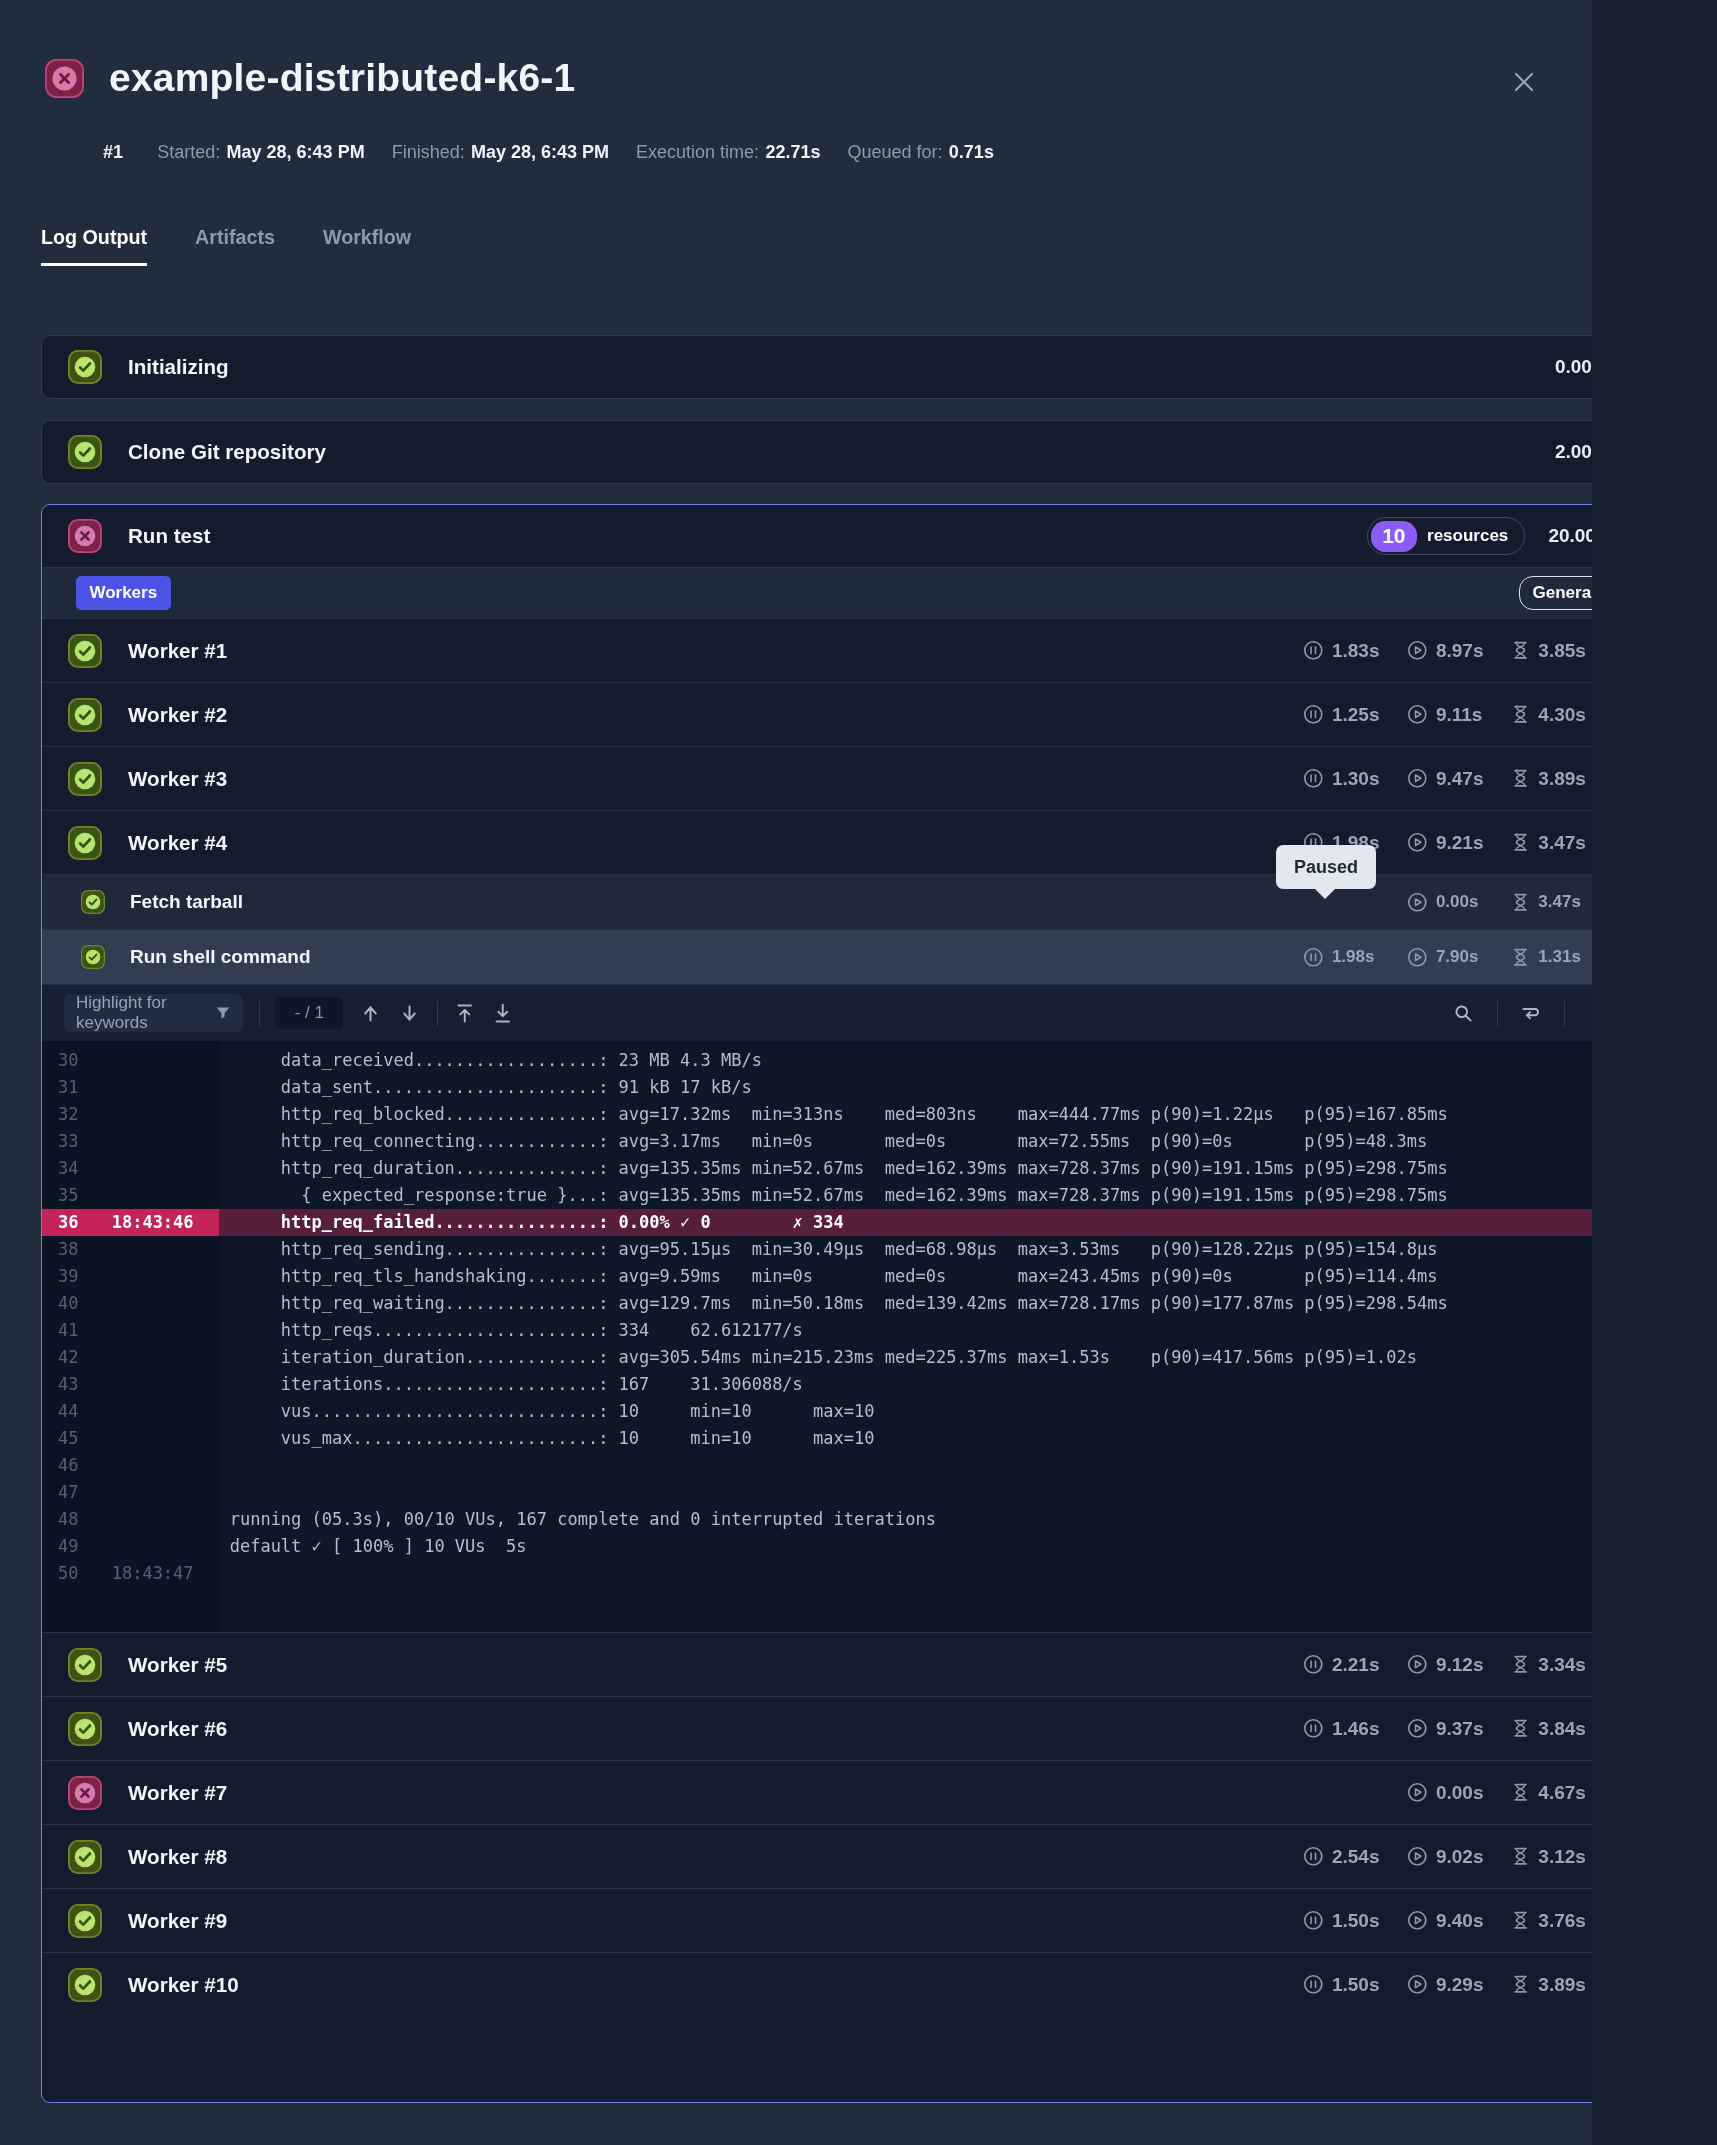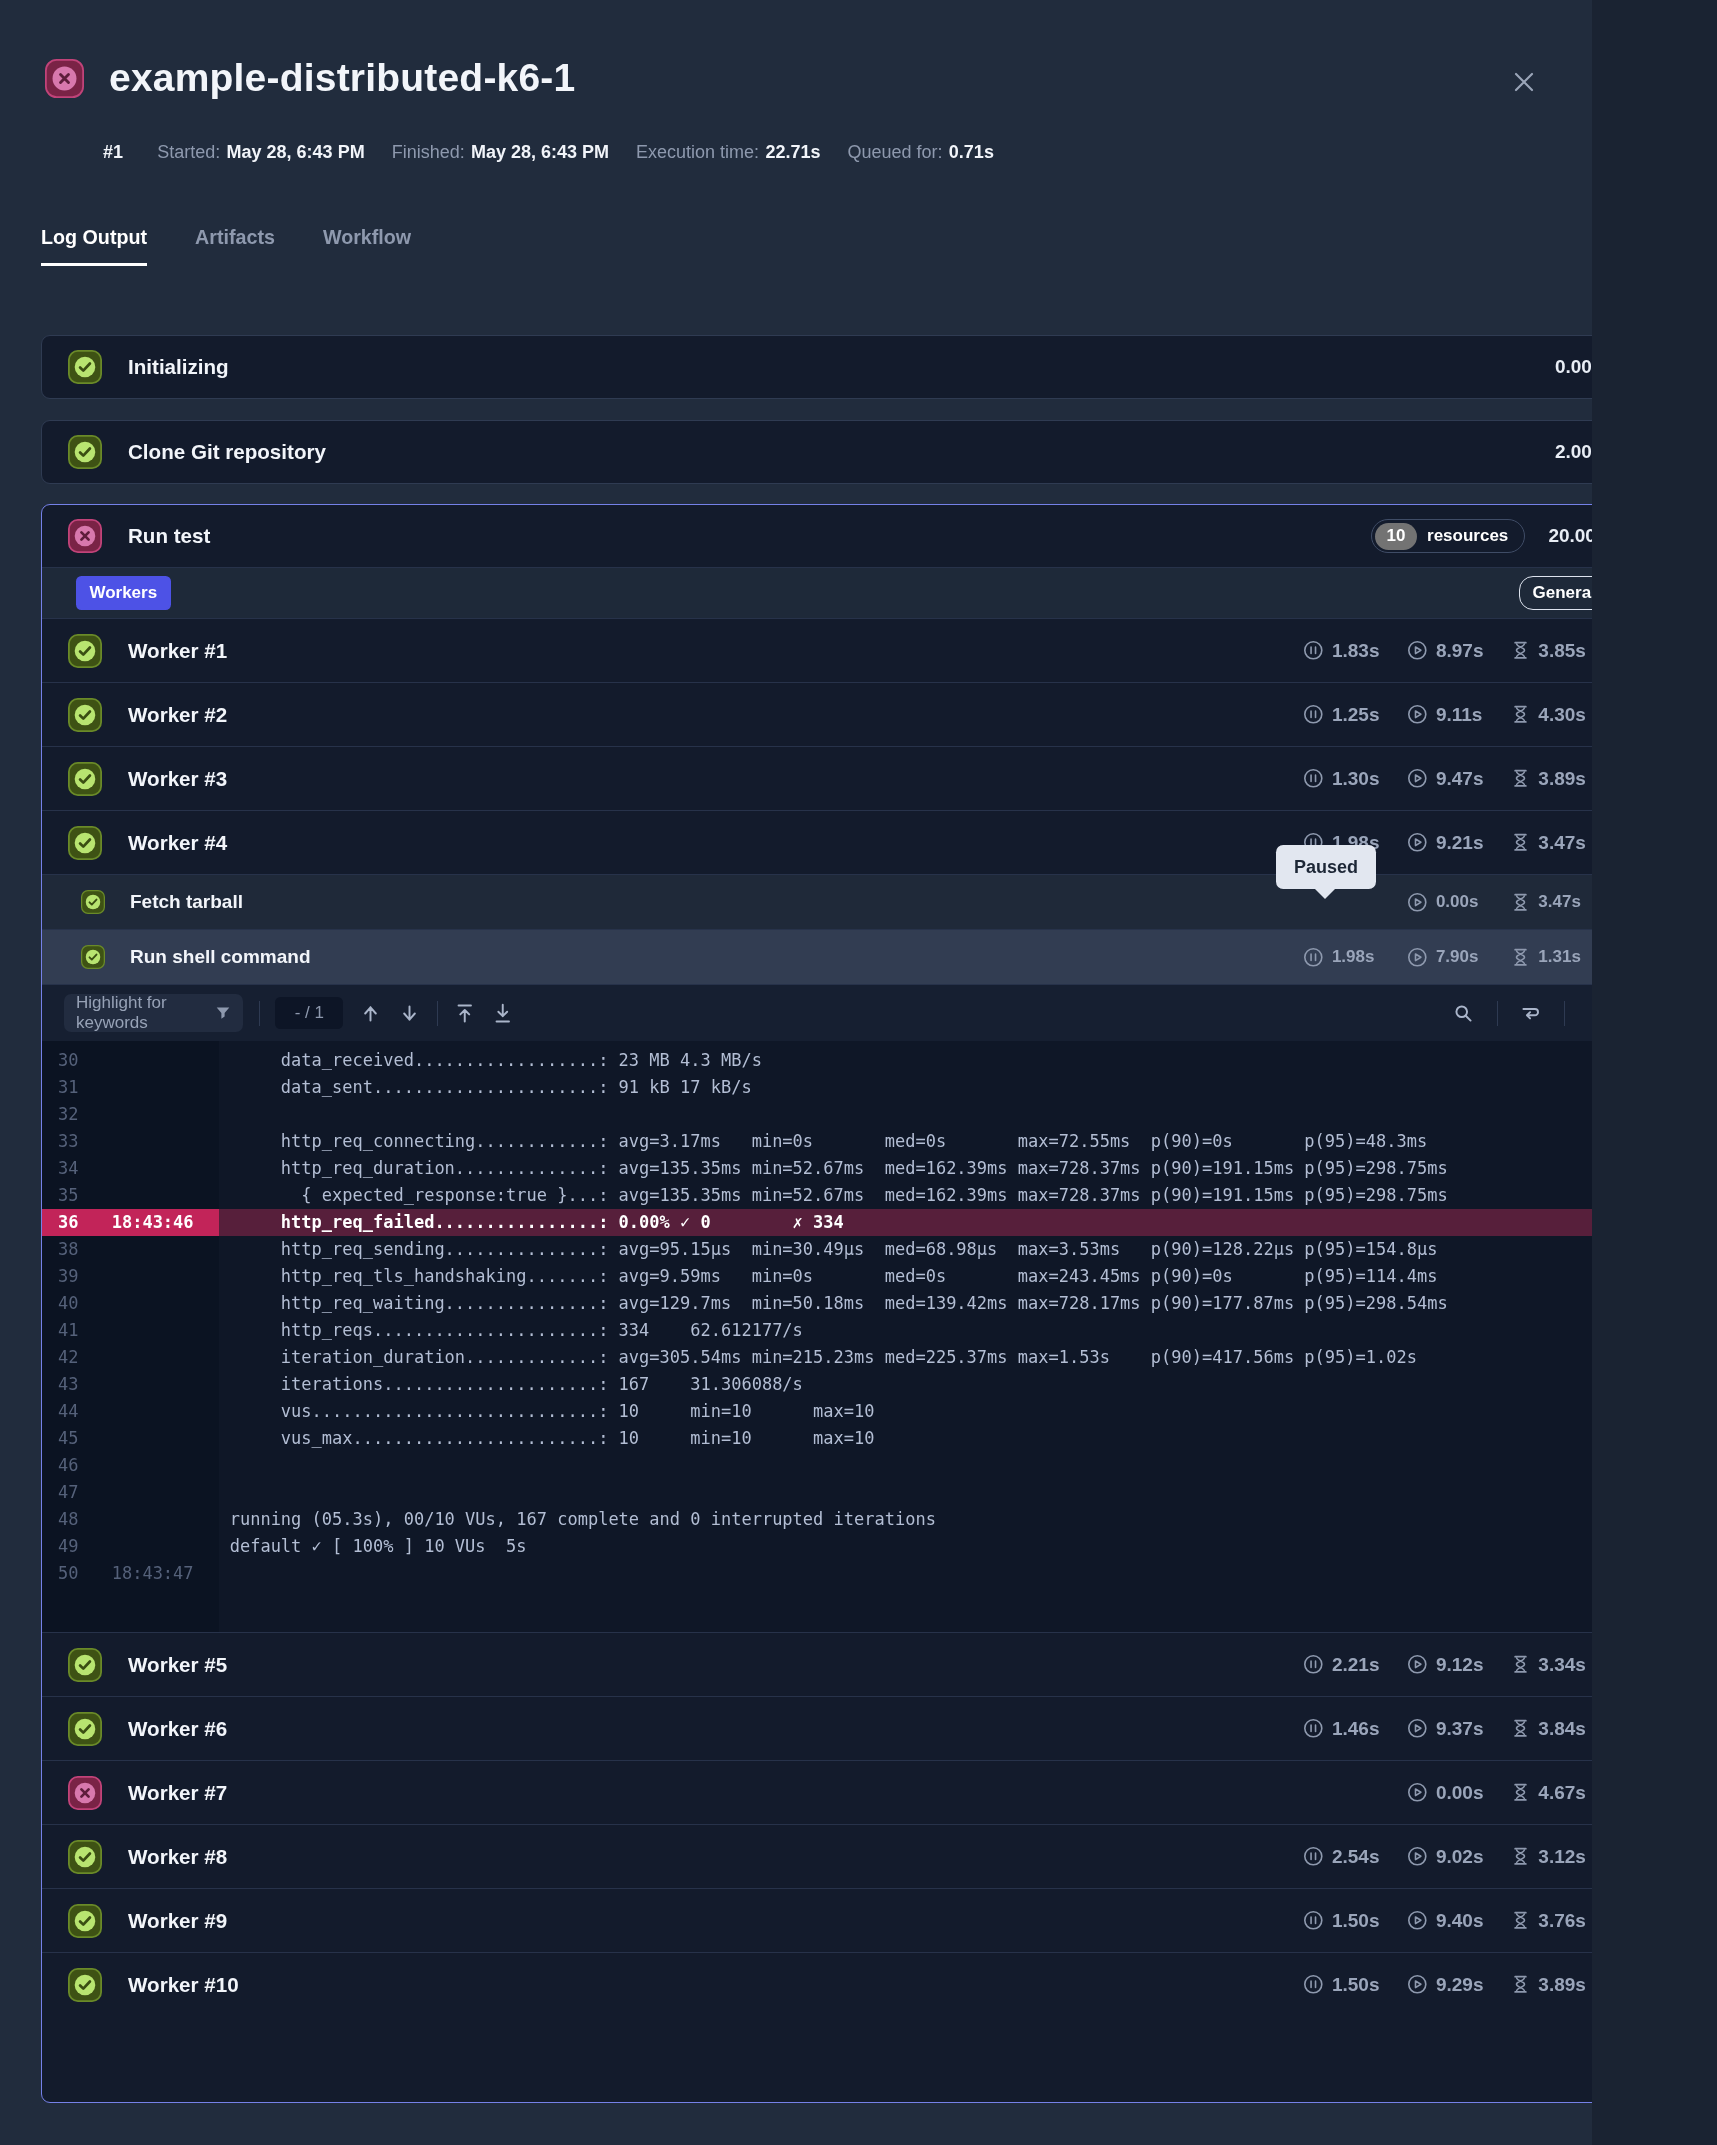--- a/index.html
+++ b/index.html
@@ -29,21 +29,21 @@
     margin-bottom:20.6px; overflow:visible;
   }
   .panel.run-test { border-color:#7581e8; position:relative; }
   .section-row { display:flex; align-items:center; height:62px; padding:0 23px 0 26px; }
   .section-label { font-size:20.6px; font-weight:700; margin-left:26px; flex:1; }
   .section-duration { font-size:19px; font-weight:600; color:#e8edf5; margin-right:36px; }
   .arrow { font-size:27px; line-height:1; color:#8e99ae; cursor:pointer; font-weight:400; }
   .arrow.white { color:#f2f5fa; }
   
   .res-badge { display:flex; align-items:center; border:1.8px solid #3f4c66; border-radius:19.7px; padding:2.7px; margin-right:23px; cursor:pointer; }
-  .res-badge .chip { background:#737373; color:#fff; font-size:17px; font-weight:700; border-radius:14.3px; padding:3.6px 11.6px; }
+  .res-badge .chip { background:#8b5cf6; color:#fff; font-size:21px; font-weight:700; border-radius:14.3px; padding:3.6px 11.6px; }
   .res-badge .res-lab { color:#fff; font-size:17px; font-weight:700; padding:0 13.4px 0 9.9px; }
   
   .workers-bar { display:flex; align-items:center; justify-content:space-between; height:51px; background:#1e2939; padding:0 26px 0 34px; border-top:0.9px solid #27324a; }
   .workers-btn { background:#4d52e6; color:#fff; border:none; border-radius:5.4px; font-size:17px; font-weight:700; padding:7.2px 13.4px; cursor:pointer; font-family:inherit; }
   .general-logs-btn { background:transparent; color:#fff; border:1.8px solid #dde3ee; border-radius:14px; font-size:17px; font-weight:700; padding:6.3px 12.5px; cursor:pointer; font-family:inherit; }
   
   .worker-row { position:relative; display:flex; align-items:center; height:64px; padding:0 19.7px 0 26px; border-top:0.9px solid #27324a; background:#15\1e2f; cursor:pointer; }
   .worker-name { font-size:20.6px; font-weight:700; margin-left:26px; flex:1; }
   .metrics { position:absolute; right:19.7px; display:flex; align-items:center; }
   .metric { display:flex; align-items:center; gap:8px; width:104px; font-size:19px; font-weight:600; color:#9aa5ba; }
@@ -471,20 +471,21 @@
                 <span class="ln-num">31</span>
                 <span class="ln-ts"></span>
               </span>
               <span class="ln-text">     data_sent......................: 91 kB 17 kB/s</span>
             </div>
             <div class="log-line">
               <span class="ln-g">
                 <span class="ln-num">32</span>
                 <span class="ln-ts"></span>
               </span>
+              <span class="ln-text">     http_req_blocked...............: avg=17.32ms  min=313ns    med=803ns    max=444.77ms p(90)=1.22µs   p(95)=167.85ms</span>
             </div>
             <div class="log-line">
               <span class="ln-g">
                 <span class="ln-num">33</span>
                 <span class="ln-ts"></span>
               </span>
               <span class="ln-text">     http_req_connecting............: avg=3.17ms   min=0s       med=0s       max=72.55ms  p(90)=0s       p(95)=48.3ms</span>
             </div>
             <div class="log-line">
               <span class="ln-g">

